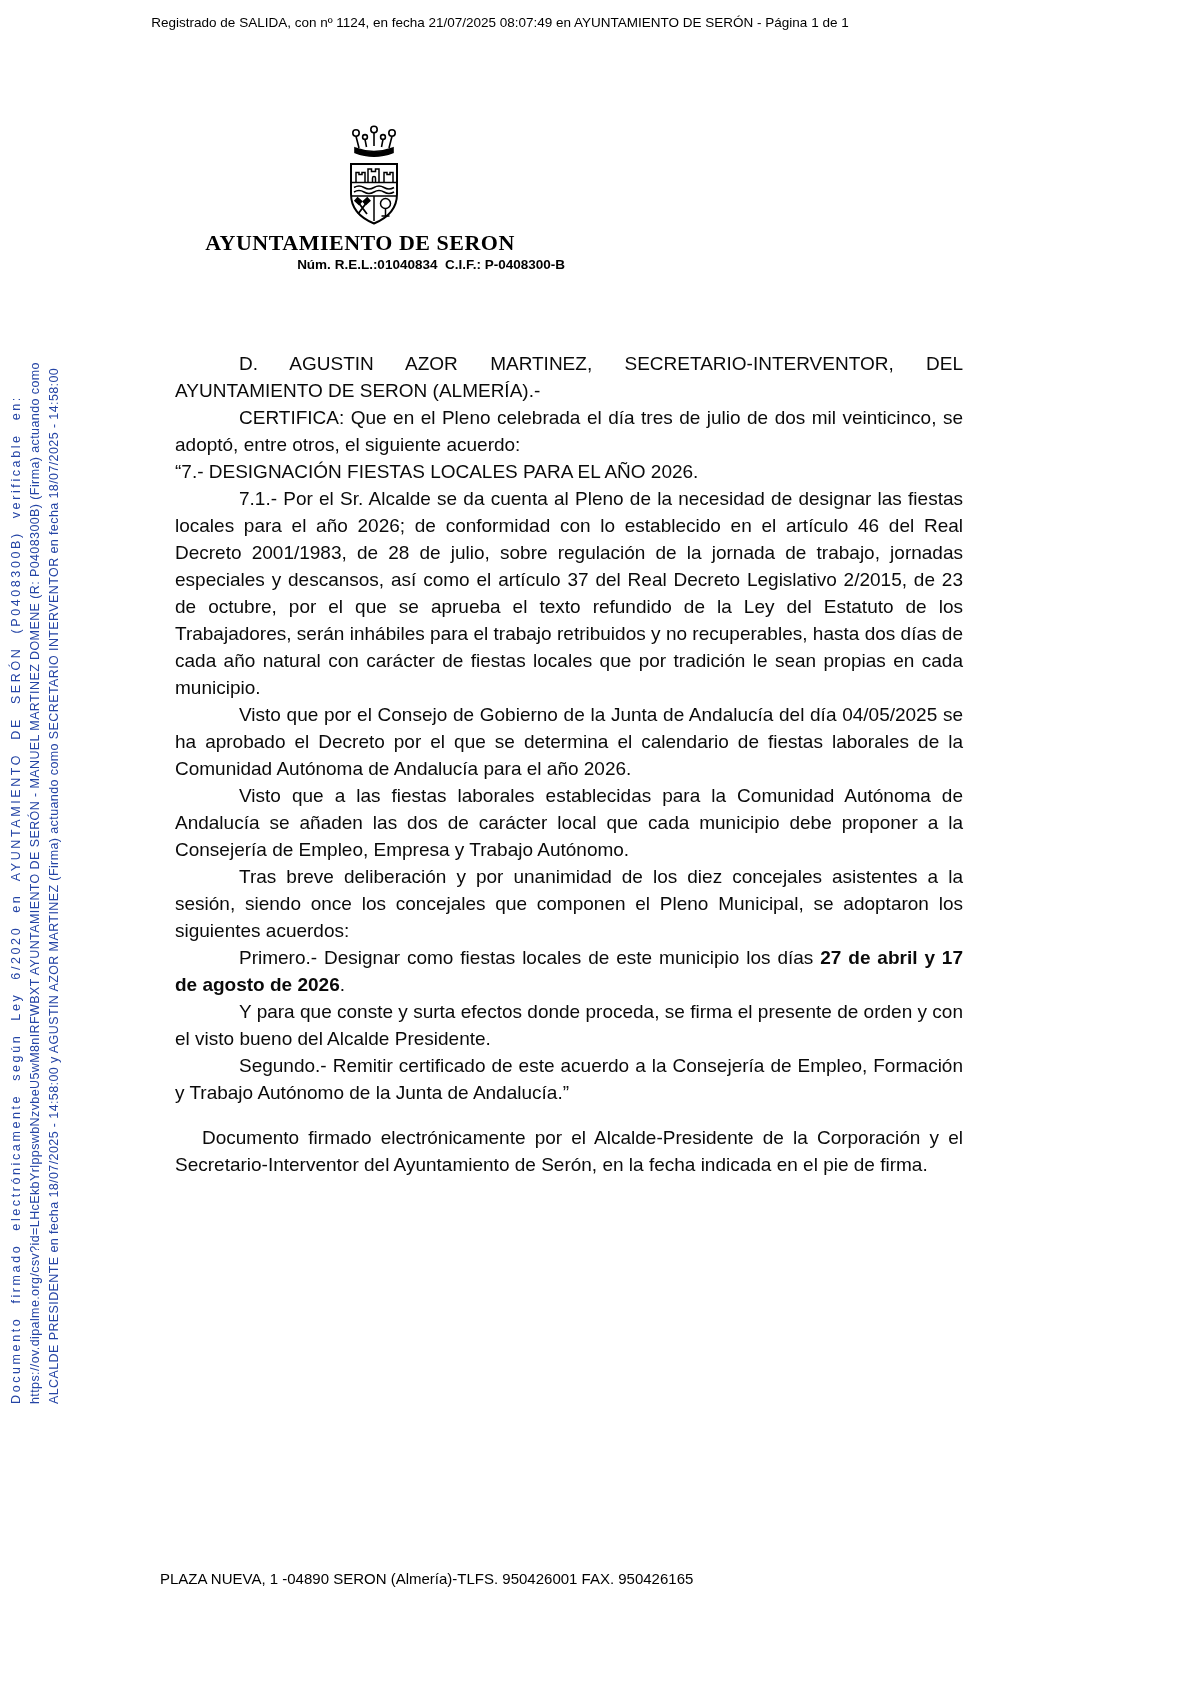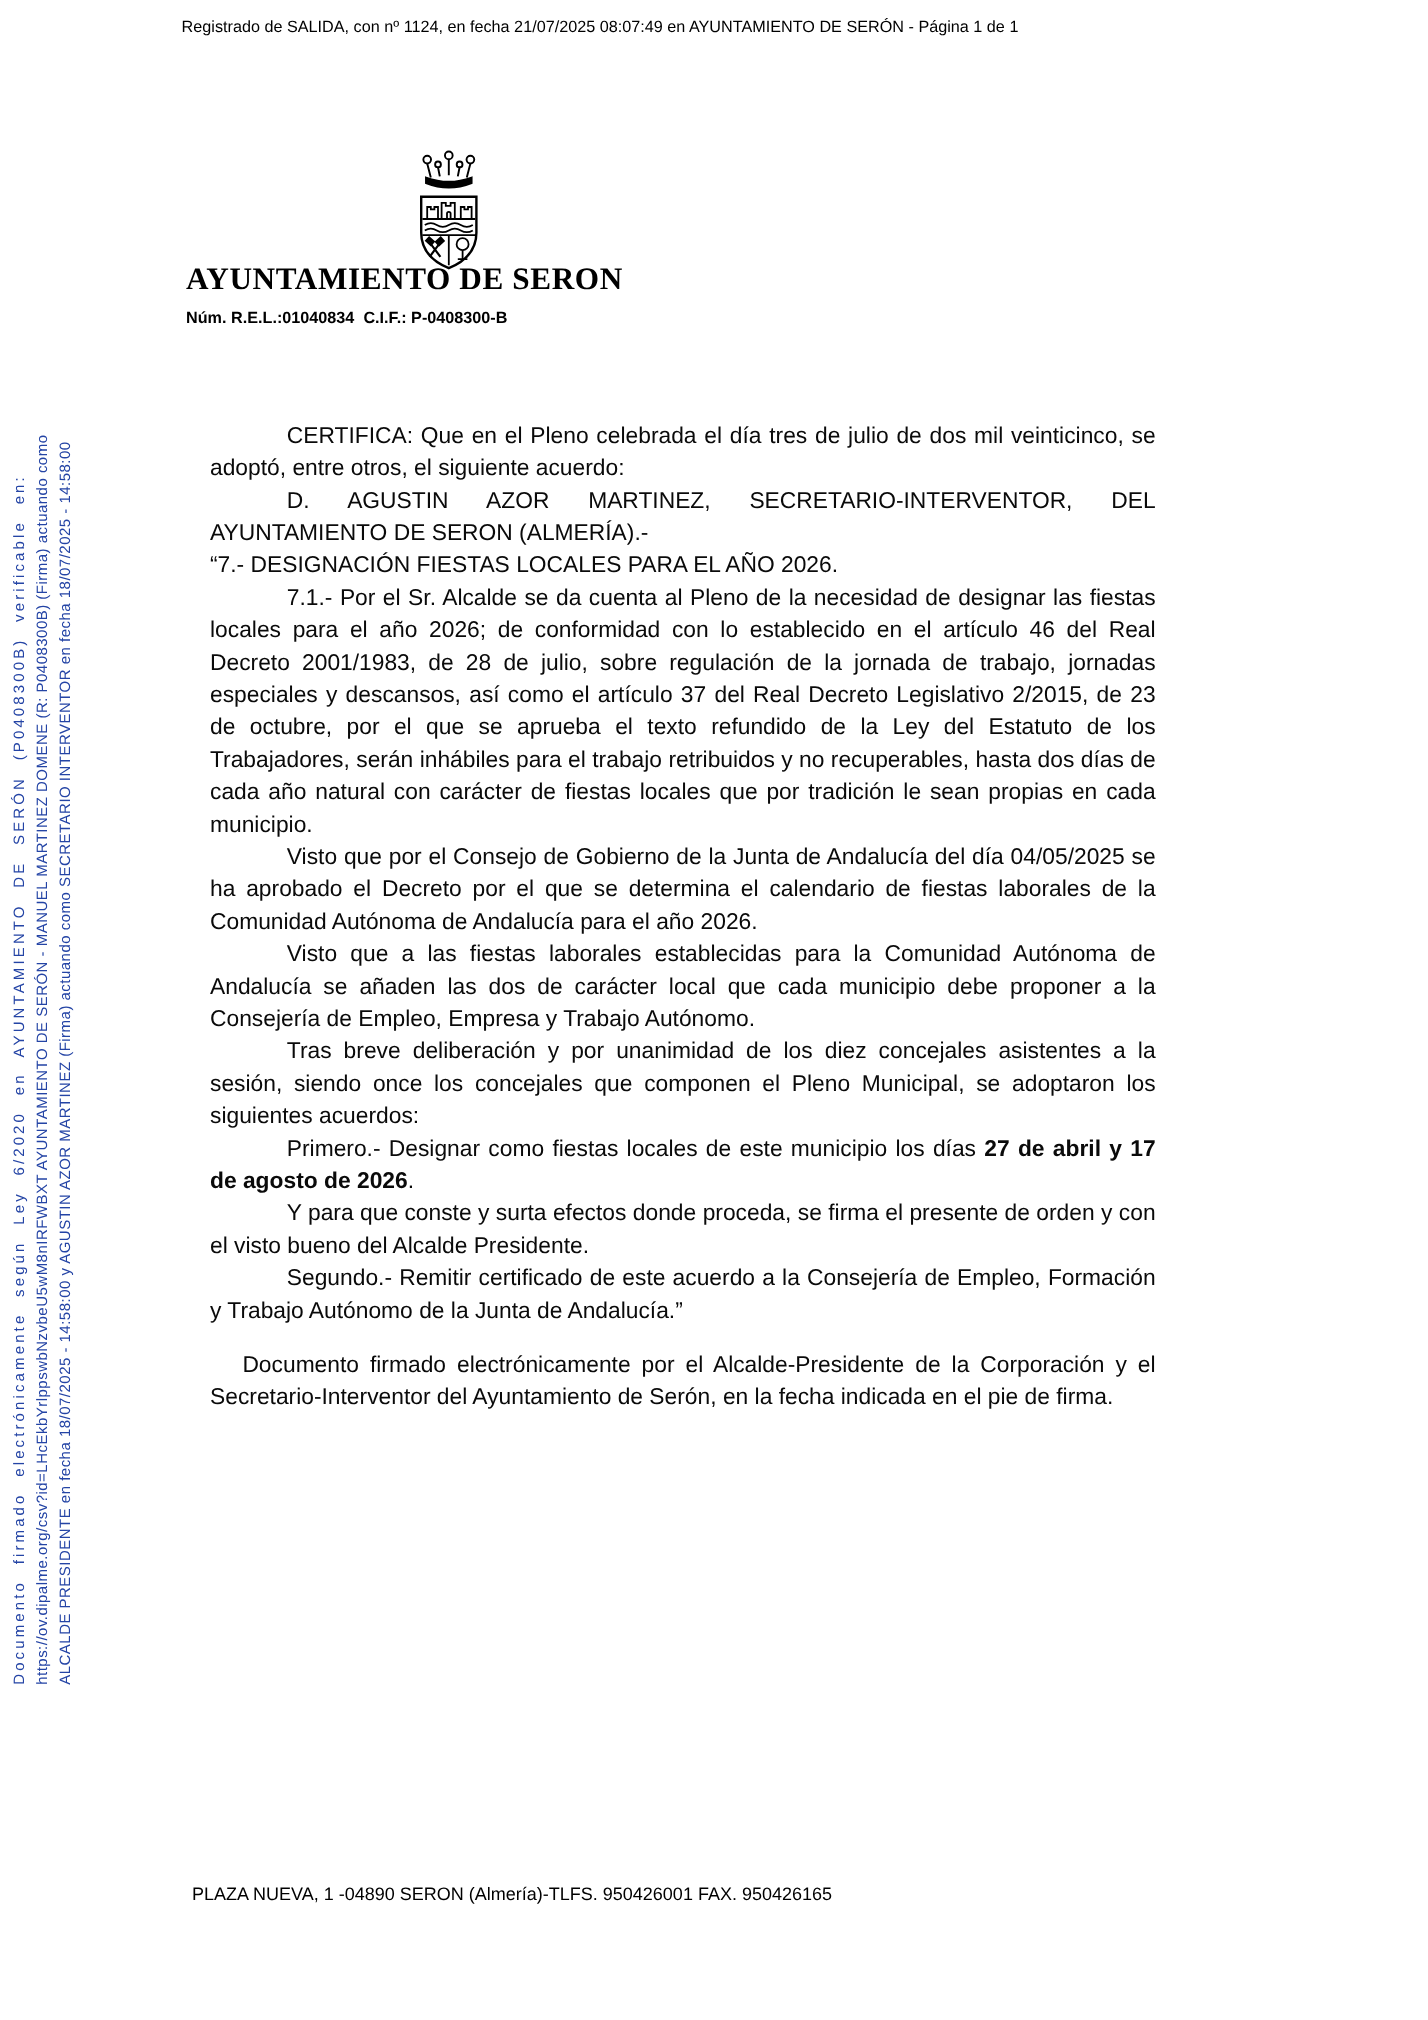--- a/index.html
+++ b/index.html
@@ -40,30 +40,31 @@
   .side-rotated > div { white-space:nowrap; }
   .side-line1 { letter-spacing:2.6px; word-spacing:7px; }
   .side-line2, .side-line3 { letter-spacing:0.4px; }
 
   
   .crest {
     position:absolute; left:343px; top:124px;
     width:62px; height:102px;
   }
   .org-name {
-    position:absolute; top:218px; left:155px; width:410px;
+    position:absolute; top:230px; left:155px; width:410px;
+    text-align:center;
     font-family:"Liberation Serif", serif;
     font-weight:bold;
-    font-size:26px;
+    font-size:22px;
     letter-spacing:0.5px;
     white-space:nowrap;
   }
   .org-registry {
     position:absolute; top:257px; left:155px; width:410px;
-    text-align:left;
+    text-align:right;
     font-weight:bold;
     font-size:13.5px;
     white-space:nowrap;
   }
 
   
   .doc-body {
     position:absolute;
     left:175px; top:350px; width:788px;
     font-size:19px;
@@ -134,22 +135,22 @@
         <circle cx="42.5" cy="79.5" r="5"></circle>
         <path d="M42.5,84.5 V92 M38.5,92 h8"></path>
       </g>
     </svg>
   </div>
 
   <div class="org-name">AYUNTAMIENTO DE SERON</div>
   <div class="org-registry">Núm. R.E.L.:01040834&nbsp; C.I.F.: P-0408300-B</div>
 
   <div class="doc-body">
+    <p>D. AGUSTIN AZOR MARTINEZ, SECRETARIO-INTERVENTOR, DEL AYUNTAMIENTO DE SERON (ALMERÍA).-</p>
     <p>CERTIFICA: Que en el Pleno celebrada el día tres de julio de dos mil veinticinco, se adoptó, entre otros, el siguiente acuerdo:</p>
-    <p>D. AGUSTIN AZOR MARTINEZ, SECRETARIO-INTERVENTOR, DEL AYUNTAMIENTO DE SERON (ALMERÍA).-</p>
     <p class="no-indent">“7.- DESIGNACIÓN FIESTAS LOCALES PARA EL AÑO 2026.</p>
     <p>7.1.- Por el Sr. Alcalde se da cuenta al Pleno de la necesidad de designar las fiestas locales para el año 2026; de conformidad con lo establecido en el artículo 46 del Real Decreto 2001/1983, de 28 de julio, sobre regulación de la jornada de trabajo, jornadas especiales y descansos, así como el artículo 37 del Real Decreto Legislativo 2/2015, de 23 de octubre, por el que se aprueba el texto refundido de la Ley del Estatuto de los Trabajadores, serán inhábiles para el trabajo retribuidos y no recuperables, hasta dos días de cada año natural con carácter de fiestas locales que por tradición le sean propias en cada municipio.</p>
     <p>Visto que por el Consejo de Gobierno de la Junta de Andalucía del día 04/05/2025 se ha aprobado el Decreto por el que se determina el calendario de fiestas laborales de la Comunidad Autónoma de Andalucía para el año 2026.</p>
     <p>Visto que a las fiestas laborales establecidas para la Comunidad Autónoma de Andalucía se añaden las dos de carácter local que cada municipio debe proponer a la Consejería de Empleo, Empresa y Trabajo Autónomo.</p>
     <p>Tras breve deliberación y por unanimidad de los diez concejales asistentes a la sesión, siendo once los concejales que componen el Pleno Municipal, se adoptaron los siguientes acuerdos:</p>
     <p><span>Primero.- Designar como fiestas locales de este municipio los días </span><b>27 de abril y 17 de agosto de 2026</b><span>.</span></p>
     <p>Y para que conste y surta efectos donde proceda, se firma el presente de orden y con el visto bueno del Alcalde Presidente.</p>
     <p>Segundo.- Remitir certificado de este acuerdo a la Consejería de Empleo, Formación y Trabajo Autónomo de la Junta de Andalucía.”</p>
     <p class="closing">Documento firmado electrónicamente por el Alcalde-Presidente de la Corporación y el Secretario-Interventor del Ayuntamiento de Serón, en la fecha indicada en el pie de firma.</p>
   </div>

